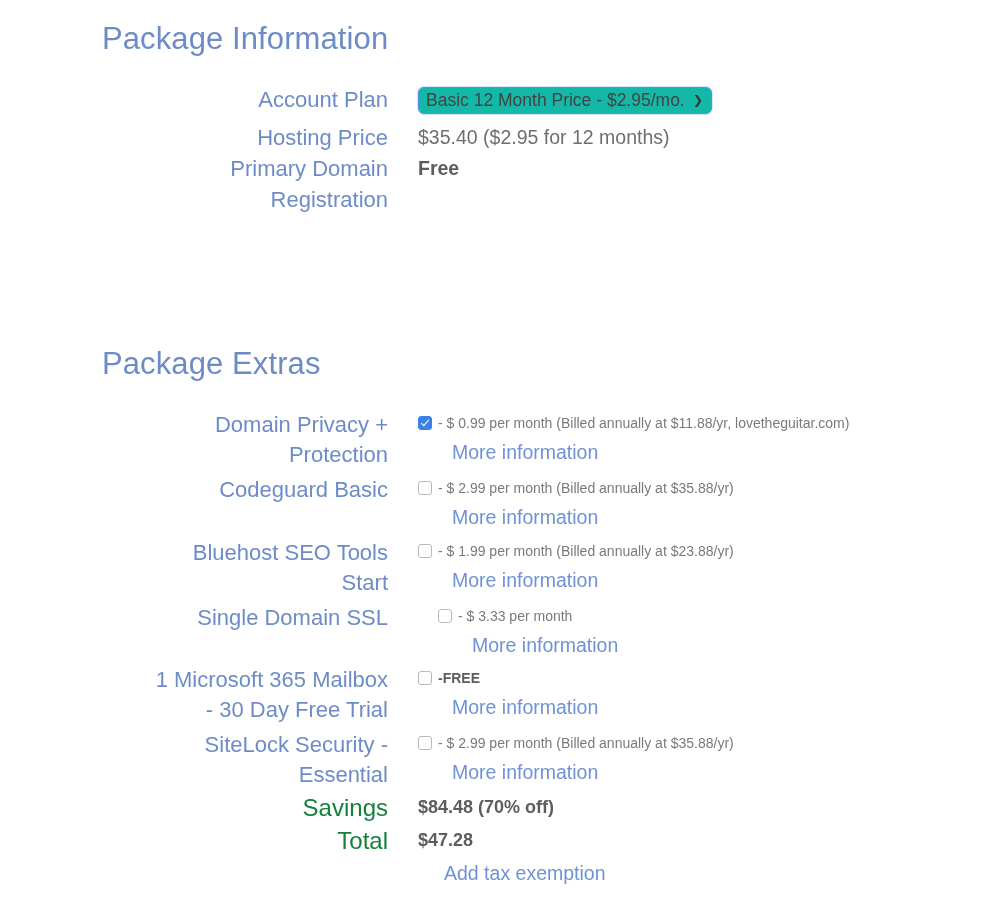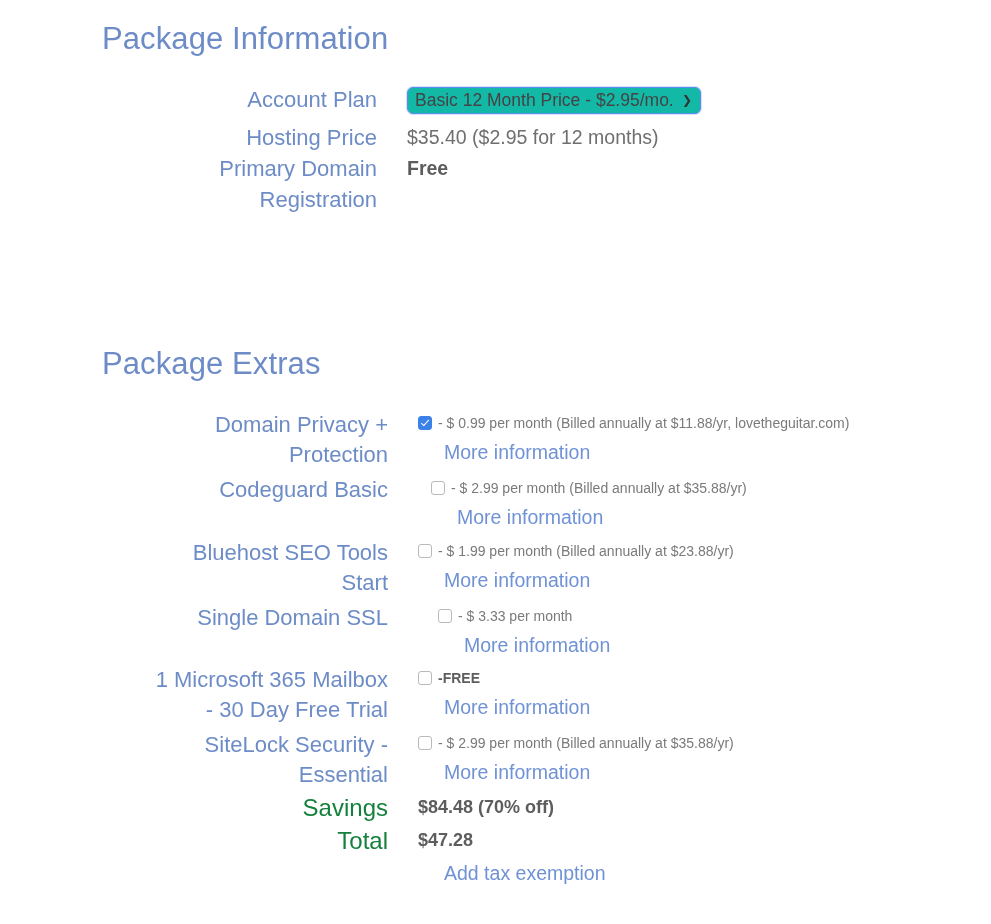--- a/index.html
+++ b/index.html
@@ -55,21 +55,21 @@
     white-space: pre-line;
   }
   .rvalue {
     margin-left: 30px;     
     font-size: 19.5px;
     line-height: 31px;
     color: #6f6f6f;
   }
 
   
-  #info-block { position: absolute; left: 57px; top: 84px; }
+  #info-block { position: absolute; left: 68px; top: 84px; }
   #info-block .row { position: relative; left: 0; }
 
   .sel-wrap {
     display: inline-block;
     position: relative;
   }
   select.plan-select {
     font-family: "Liberation Sans", sans-serif;
     font-size: 17.5px;
     color: #444;
@@ -137,21 +137,21 @@
     max-width: 480px;
     color: #7a7a7a;
   }
   .xtext.bold { font-weight: bold; color: #5d5d5d; }
   .moreinfo {
     display: block;
     font-size: 19.5px;
     line-height: 29px;
     color: #6f92d6;
     text-decoration: none;
-    margin-left: 26px;
+    margin-left: 34px;
     cursor: pointer;
   }
 
   
   .cbx {
     width: 14px;
     height: 14px;
     min-width: 14px;
     border: 1.4px solid #b9b9b9;
     border-radius: 3px;
@@ -256,21 +256,21 @@
 Protection</div>
       <div class="xcontent">
         <div class="xline">
           <span class="cbx checked"></span>
           <span class="xtext">- $ 0.99 per month (Billed annually at $11.88/yr, lovetheguitar.com)</span>
         </div>
         <a class="moreinfo">More information</a>
       </div>
     </div>
 
-    <div class="xrow" style="margin-top:4px;gap:13px;">
+    <div class="xrow" style="margin-top:4px;">
       <div class="xlabel">Codeguard Basic</div>
       <div class="xcontent">
         <div class="xline">
           <span class="cbx"></span>
           <span class="xtext">- $ 2.99 per month (Billed annually at $35.88/yr)</span>
         </div>
         <a class="moreinfo">More information</a>
       </div>
     </div>
 

